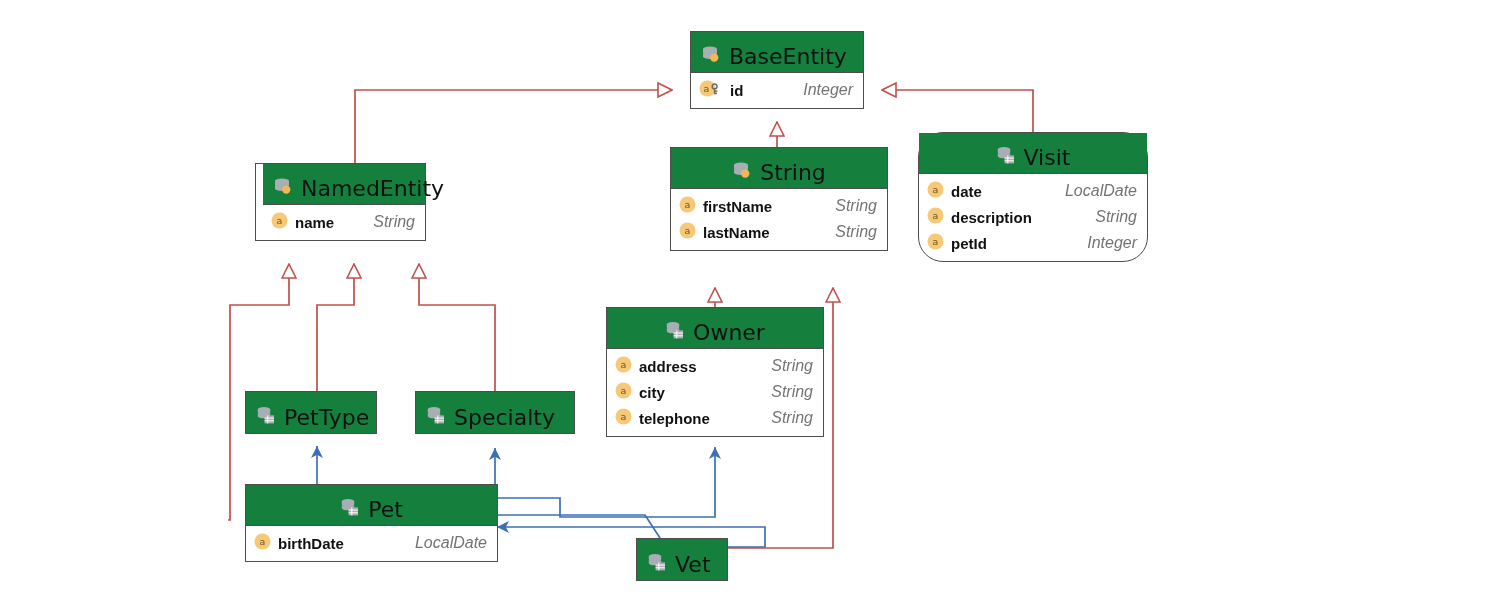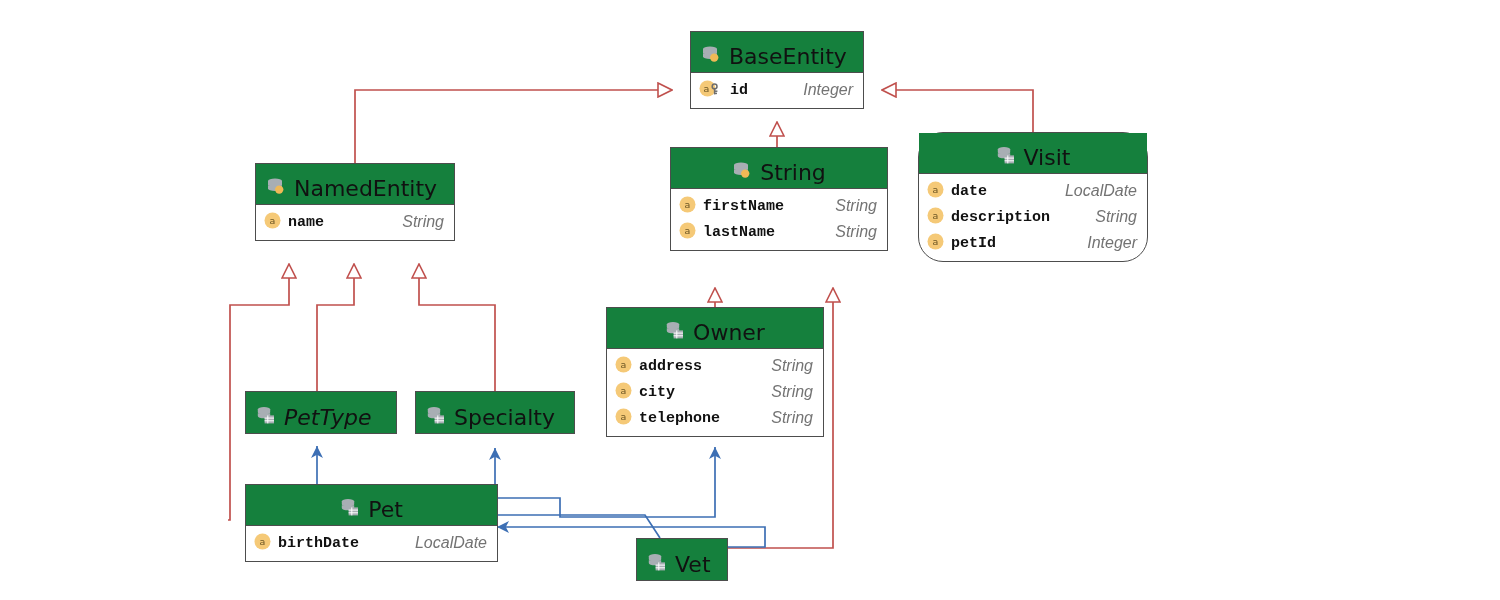--- a/index.html
+++ b/index.html
@@ -53,21 +53,21 @@
     display: flex;
     align-items: center;
     padding: 1px 10px 1px 8px;
     height: 26px;
     white-space: nowrap;
   }
   .attr-name {
     font-size: 15px;
     font-weight: bold;
     color: #111111;
-    font-family: Liberation Mono, monospace;
+    font-family: Liberation Sans, sans-serif;
     margin-left: 7px;
   }
   .attr-type {
     font-size: 16px;
     font-style: italic;
     color: #737373;
     font-family: Liberation Sans, sans-serif;
     margin-left: auto;
     padding-left: 18px;
   }
@@ -141,21 +141,21 @@
                   <line x1="15.6" y1="8.8" x2="15.6" y2="14.4"></line>
                   <line x1="15.6" y1="11.2" x2="18.4" y2="11.2"></line>
                   <line x1="15.6" y1="13.4" x2="18" y2="13.4"></line>
                 </g>
               </svg></span>
             <span class="attr-name">id</span>
             <span class="attr-type">Integer</span>
           </div>
         </div>
       </div>
-      <div class="uml-class" style="left: 255px; top: 163px; width: 200px;">
+      <div class="uml-class" style="left: 255px; top: 163px; width: 171px; padding-left: 7px;">
         <div class="uml-header left-align">
           <span class="db-icon"><svg width="20" height="20" viewBox="0 0 20 20">
               <ellipse cx="9" cy="5" rx="7" ry="2.6" fill="#a8aeb4"></ellipse>
               <path d="M2 5 v3.2 a7 2.6 0 0 0 14 0 V5 Z" fill="#a8aeb4"></path>
               <path d="M2 9.2 v3.2 a7 2.6 0 0 0 14 0 V9.2 Z" fill="#a8aeb4"></path>
               <circle cx="13.2" cy="13.6" r="4.2" fill="#f0b956"></circle>
             </svg></span>
           <span class="uml-title">NamedEntity</span>
         </div>
         <div class="uml-attrs">
@@ -275,21 +275,21 @@
           <div class="attr-row">
             <span class="attr-icon"><svg width="17" height="17" viewBox="0 0 17 17">
                 <circle cx="8.5" cy="8.5" r="8" fill="#f5c977"></circle>
                 <text x="8.5" y="12" text-anchor="middle" font-size="9.5" font-family="DejaVu Sans, sans-serif" fill="#6b5524">a</text>
               </svg></span>
             <span class="attr-name">telephone</span>
             <span class="attr-type">String</span>
           </div>
         </div>
       </div>
-      <div class="uml-class headeronly" style="left: 245px; top: 391px; width: 152px; font-style: italic;">
+      <div class="uml-class headeronly" style="left: 245px; top: 391px; width: 132px;">
         <div class="uml-header left-align">
           <span class="db-icon"><svg width="20" height="20" viewBox="0 0 20 20">
               <ellipse cx="8" cy="4.4" rx="6.2" ry="2.3" fill="#a8aeb4"></ellipse>
               <path d="M1.8 4.4 v2.8 a6.2 2.3 0 0 0 12.4 0 V4.4 Z" fill="#a8aeb4"></path>
               <path d="M1.8 8.2 v2.8 a6.2 2.3 0 0 0 12.4 0 V8.2 Z" fill="#a8aeb4"></path>
               <rect x="8.6" y="10.4" width="9.4" height="8" fill="#a8aeb4"></rect>
               <g stroke="#ffffff" stroke-width="1">
                 <line x1="8.6" y1="13.1" x2="18" y2="13.1"></line>
                 <line x1="8.6" y1="15.8" x2="18" y2="15.8"></line>
                 <line x1="11.8" y1="10.4" x2="11.8" y2="18.4"></line>

